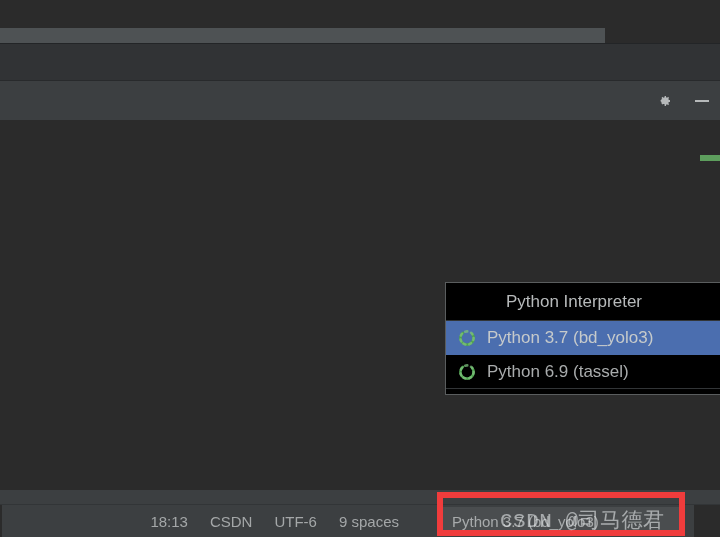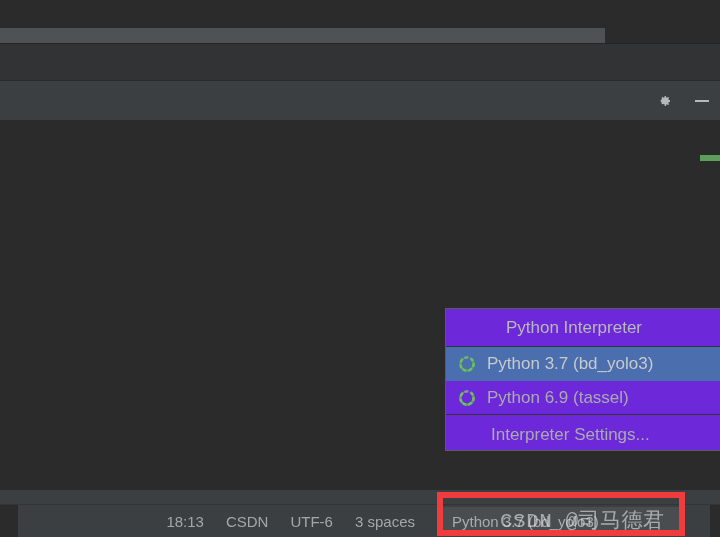--- a/index.html
+++ b/index.html
@@ -104,21 +104,21 @@
     background: #3c3f41;
   }
   .status-sep {
     position: absolute;
     left: 0; top: 504px;
     width: 720px; height: 1px;
     background: #323537;
   }
   .status-bar {
     position: absolute;
-    left: 18px; top: 505px;
+    left: 2px; top: 505px;
     width: 692px; height: 32px;
     background: #3c3f41;
   }
   .status-items {
     position: absolute;
     right: 295px; top: 0;
     height: 32px;
     display: flex;
     align-items: center;
     gap: 22px;
@@ -139,23 +139,23 @@
     box-sizing: border-box;
     color: #a8abac;
     font-size: 15px;
     white-space: nowrap;
     cursor: pointer;
   }
 
   
   .popup {
     position: absolute;
-    left: 445px; top: 308px;
+    left: 445px; top: 282px;
     width: 275px;
-    background: #6d28d9;
+    background: #000000;
     border: 1px solid #5a5d5e;
     border-right: none;
     box-sizing: border-box;
   }
   .popup-header {
     height: 38px;
     display: flex;
     align-items: center;
     justify-content: center;
     color: #b7babb;
@@ -256,21 +256,21 @@
 <div class="editor-body"></div>
 <div class="marker-green"></div>
 
 <div class="lower-panel"></div>
 <div class="status-sep"></div>
 <div class="status-bar">
   <div class="status-items">
     <span class="status-item">18:13</span>
     <span class="status-item">CSDN</span>
     <span class="status-item">UTF-6</span>
-    <span class="status-item">3 spaces</span>
+    <span class="status-item">9 spaces</span>
   </div>
 </div>
 
 <div class="status-interp">
   <span>Python 3.7 (bd_yolo3)</span>
 </div>
 
 <div class="popup">
   <div class="popup-header">Python Interpreter</div>
 
@@ -290,19 +290,16 @@
         <circle cx="10" cy="10" r="6.6" fill="none" stroke="#4fa34f" stroke-width="2.6" stroke-dasharray="31 12" stroke-linecap="round" transform="rotate(-40 10 10)"></circle>
         <circle cx="10" cy="10" r="6.6" fill="none" stroke="#7ec17e" stroke-width="2.6" stroke-dasharray="2 4" stroke-linecap="round" transform="rotate(150 10 10)" opacity="0.75"></circle>
       </svg>
     </span>
     <span class="menu-row-label">Python 6.9 (tassel)</span>
   </div>
 
 
   <div class="menu-gap"></div>
 
-  <div class="menu-action">
-    <span>Interpreter Settings...</span>
-  </div>
 </div>
 
 <div class="annot-box"></div>
 <div class="watermark">CSDN @司马德君</div>
 
 </body></html>

